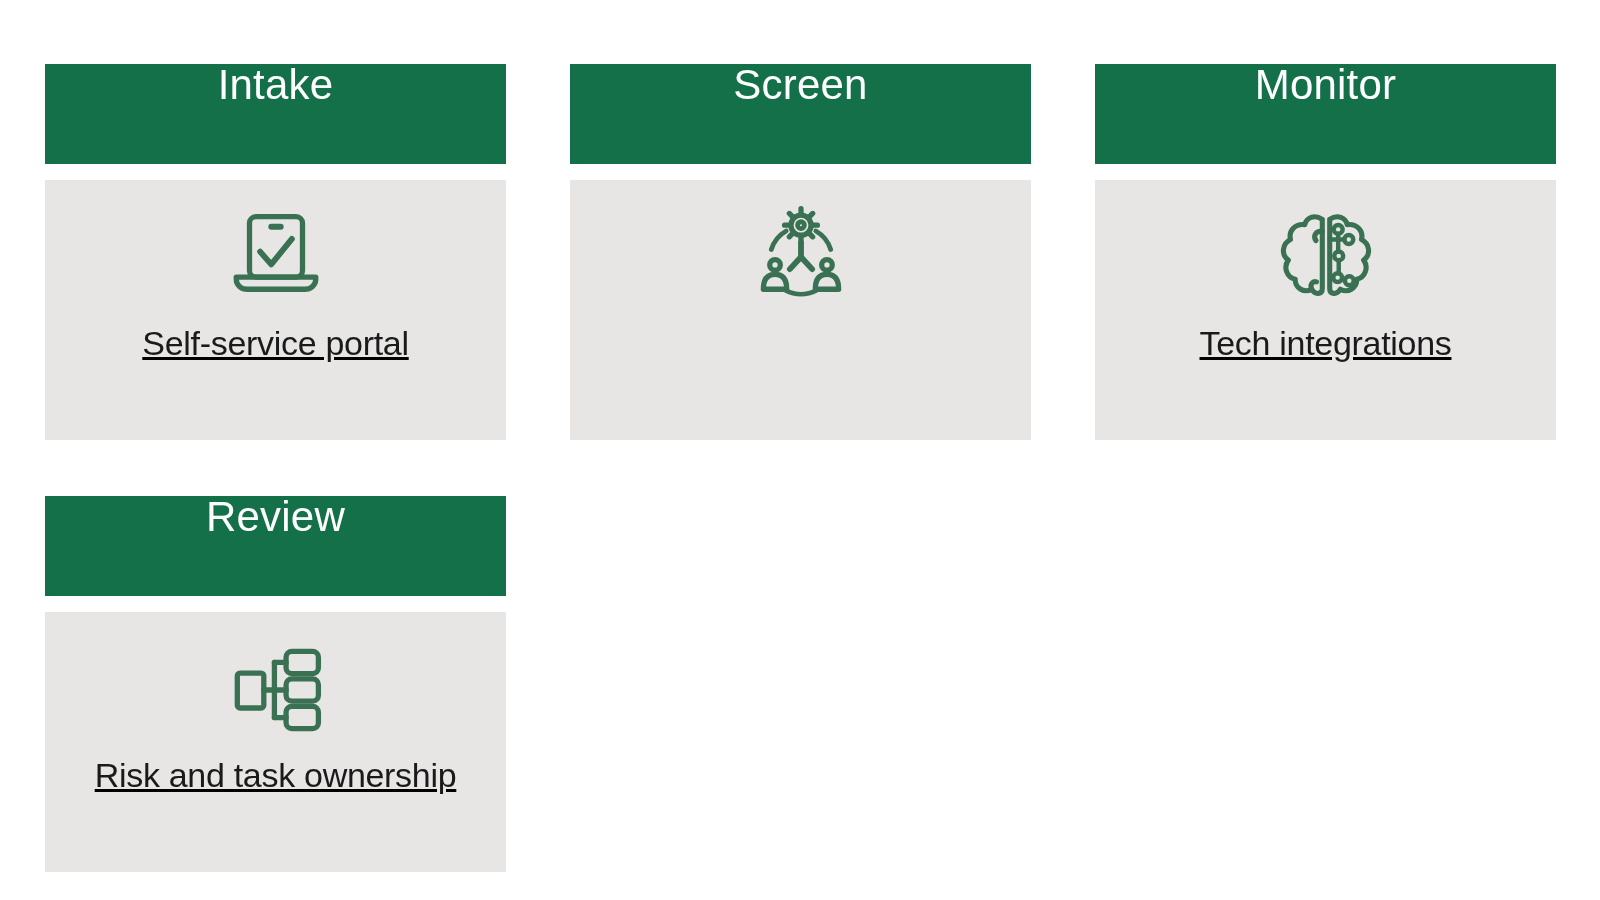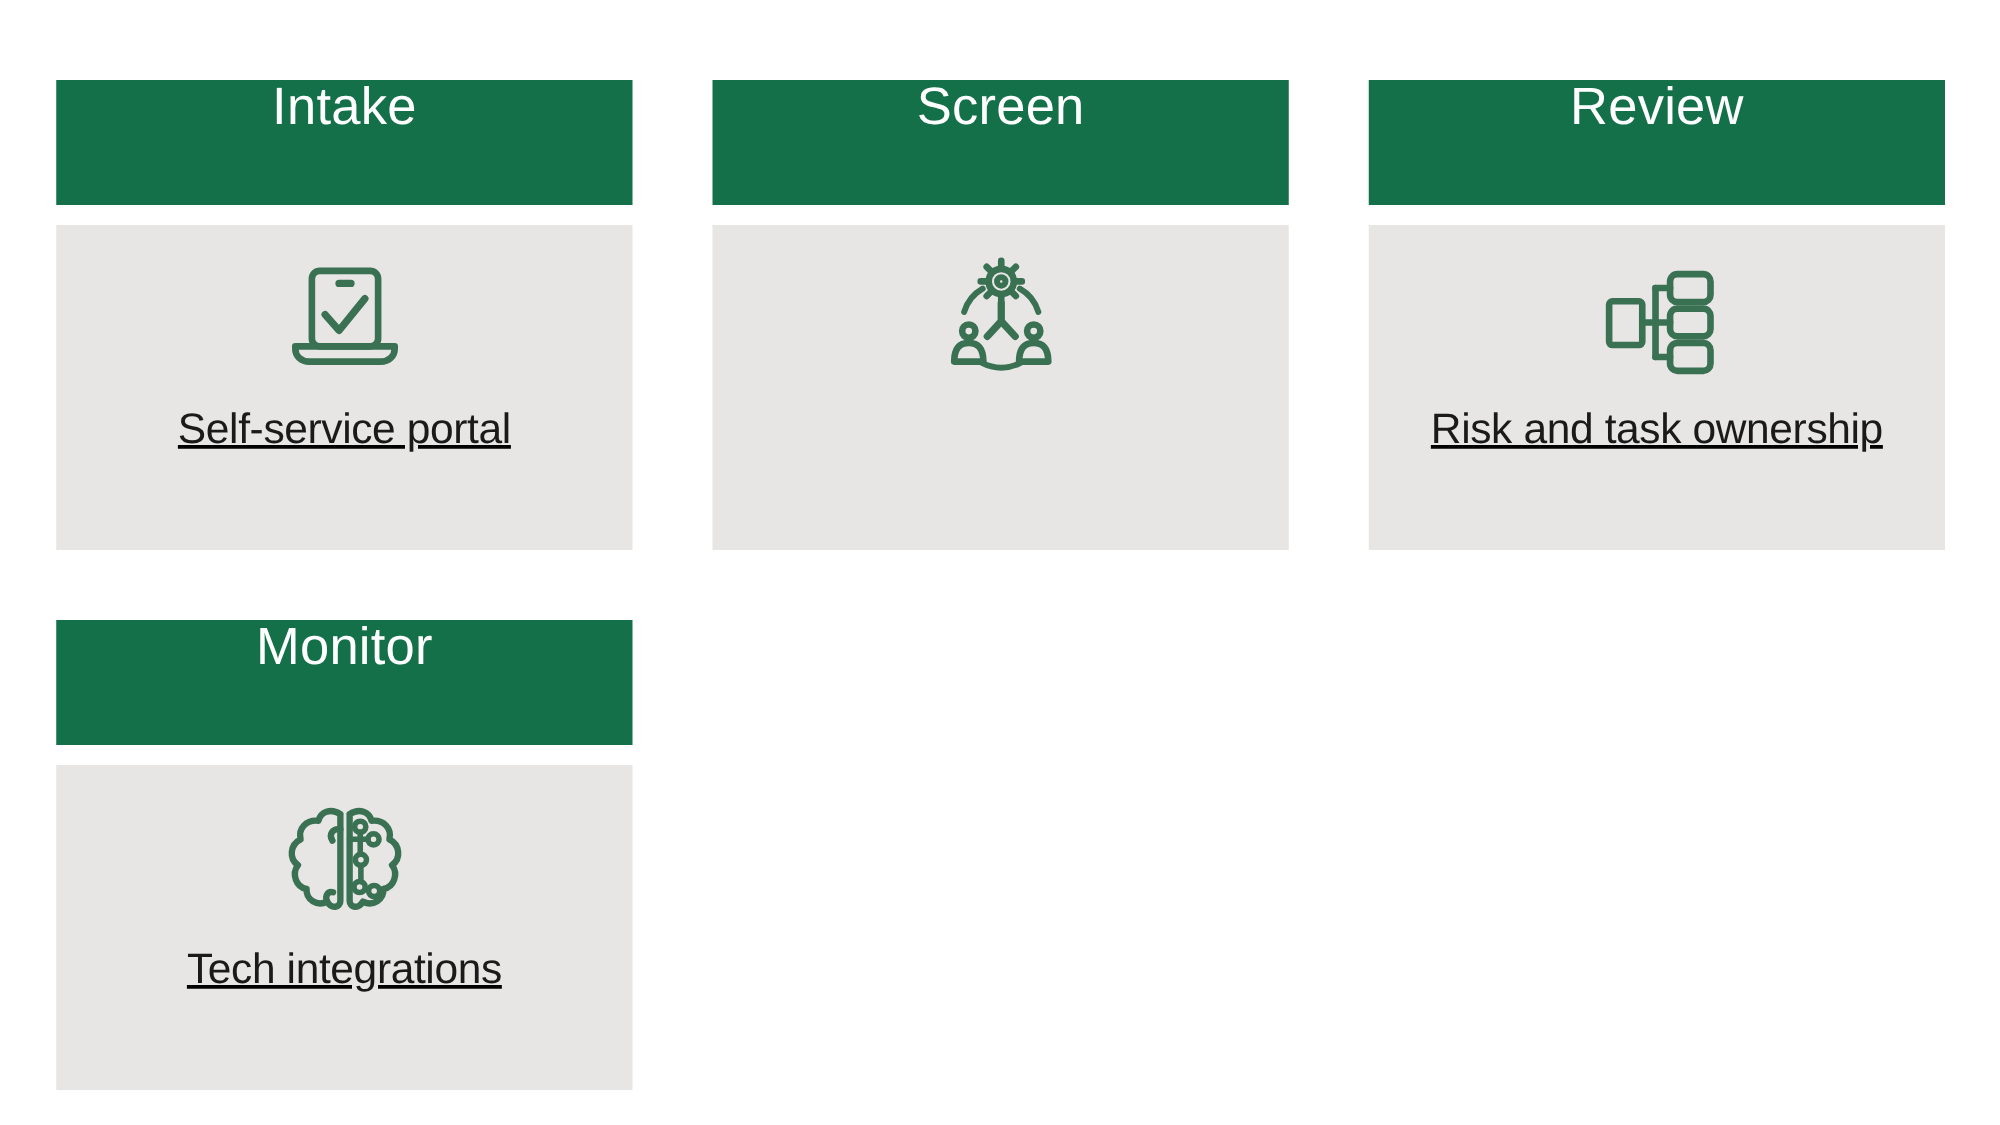--- a/index.html
+++ b/index.html
@@ -97,41 +97,20 @@
           <path class="stroke" d="M14.5 79.5 C14.5 69 19 65.5 25.5 65.5 C32 65.5 36.5 69 36.5 79.5 Z"></path>
           <circle class="stroke" cx="74.5" cy="56.5" r="5"></circle>
           <path class="stroke" d="M63.5 79.5 C63.5 69 68 65.5 74.5 65.5 C81 65.5 85.5 69 85.5 79.5 Z"></path>
         </svg>
       </span>
     </div>
   </div>
 
   <div class="card">
     <div class="card-header">
-      <span class="card-title">Review</span>
-    </div>
-    <div class="card-body">
-      <span class="icon">
-        <svg viewBox="0 0 100 100">
-          <rect class="stroke" x="13.5" y="34" width="25" height="33" rx="2.5"></rect>
-          <rect class="stroke" x="59.5" y="13.5" width="30.5" height="21" rx="5.5"></rect>
-          <rect class="stroke" x="59.5" y="39.5" width="30.5" height="21" rx="5.5"></rect>
-          <rect class="stroke" x="59.5" y="65.5" width="30.5" height="21" rx="5.5"></rect>
-          <path class="stroke" d="M48.5 24 V76"></path>
-          <path class="stroke" d="M48.5 24 H59.5"></path>
-          <path class="stroke" d="M38.5 50 H59.5"></path>
-          <path class="stroke" d="M48.5 76 H59.5"></path>
-        </svg>
-      </span>
-      <span class="card-label">Risk and task ownership</span>
-    </div>
-  </div>
-
-  <div class="card">
-    <div class="card-header">
       <span class="card-title">Monitor</span>
     </div>
     <div class="card-body">
       <span class="icon">
         <svg viewBox="0 0 100 100">
           <path class="stroke" style="stroke-width:4.8" d="M46.5 13.5 C39 8.5 31.5 12 30 18.5 C20.5 17.5 14.5 24.5 16.5 32.5 C8.5 36.5 7.5 47 14.5 52 C9.5 58.5 13 68.5 21 70 C20.5 78 29 83.5 36.5 79.5 C40 85.5 46.5 84 46.5 79 L46.5 13.5"></path>
           <path class="stroke" style="stroke-width:4.8" d="M46.5 25 C40.5 24 37.5 29 40.5 33.5"></path>
           <path class="stroke" style="stroke-width:4.8" d="M36.5 79.5 C34.5 74.5 37.5 71.5 41 72.5"></path>
           <path class="stroke" style="stroke-width:4.8" d="M53.5 13.5 C61 8.5 68.5 12 70 18.5 C79.5 17.5 85.5 24.5 83.5 32.5 C91.5 36.5 92.5 47 85.5 52 C90.5 58.5 87 68.5 79 70 C79.5 78 71 83.5 63.5 79.5 C60 85.5 53.5 84 53.5 79 L53.5 13.5"></path>
           <circle class="stroke" style="stroke-width:4.2" cx="61.5" cy="23" r="4.2"></circle>
@@ -141,14 +120,35 @@
           <circle class="stroke" style="stroke-width:4.2" cx="72" cy="71.5" r="4.2"></circle>
           <path class="stroke" style="stroke-width:4.2" d="M61.5 27.2 V43.8"></path>
           <path class="stroke" style="stroke-width:4.2" d="M53.5 32.5 H67.3"></path>
           <path class="stroke" style="stroke-width:4.2" d="M62 52.2 V64.3"></path>
         </svg>
       </span>
       <span class="card-label">Tech integrations</span>
     </div>
   </div>
 
+  <div class="card">
+    <div class="card-header">
+      <span class="card-title">Review</span>
+    </div>
+    <div class="card-body">
+      <span class="icon">
+        <svg viewBox="0 0 100 100">
+          <rect class="stroke" x="13.5" y="34" width="25" height="33" rx="2.5"></rect>
+          <rect class="stroke" x="59.5" y="13.5" width="30.5" height="21" rx="5.5"></rect>
+          <rect class="stroke" x="59.5" y="39.5" width="30.5" height="21" rx="5.5"></rect>
+          <rect class="stroke" x="59.5" y="65.5" width="30.5" height="21" rx="5.5"></rect>
+          <path class="stroke" d="M48.5 24 V76"></path>
+          <path class="stroke" d="M48.5 24 H59.5"></path>
+          <path class="stroke" d="M38.5 50 H59.5"></path>
+          <path class="stroke" d="M48.5 76 H59.5"></path>
+        </svg>
+      </span>
+      <span class="card-label">Risk and task ownership</span>
+    </div>
+  </div>
+
 
 </div>
 
 </body></html>

